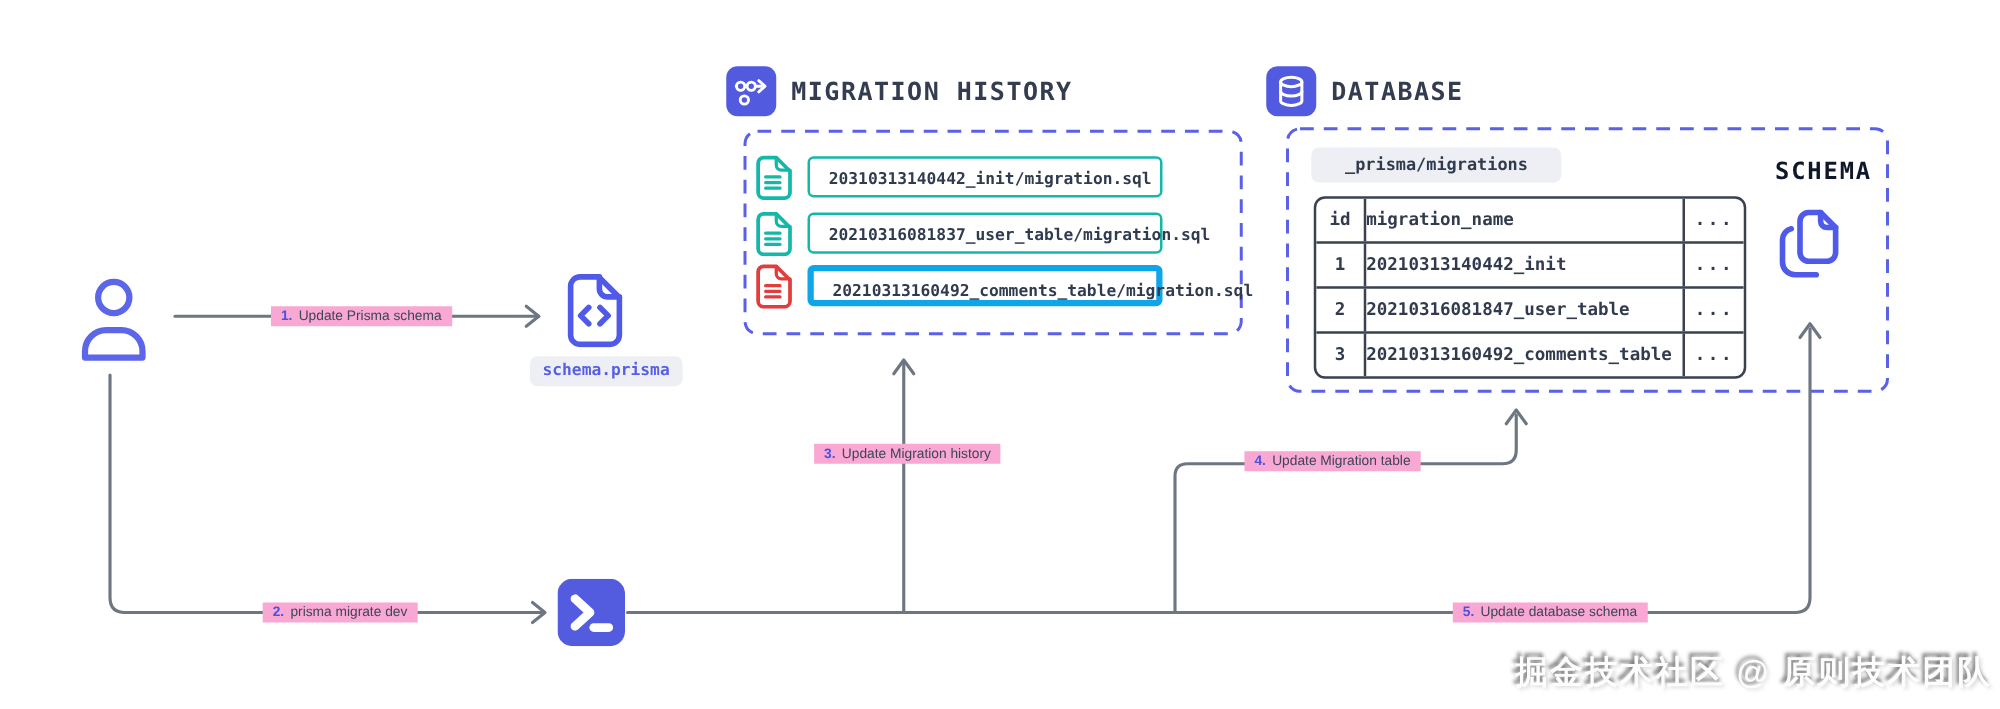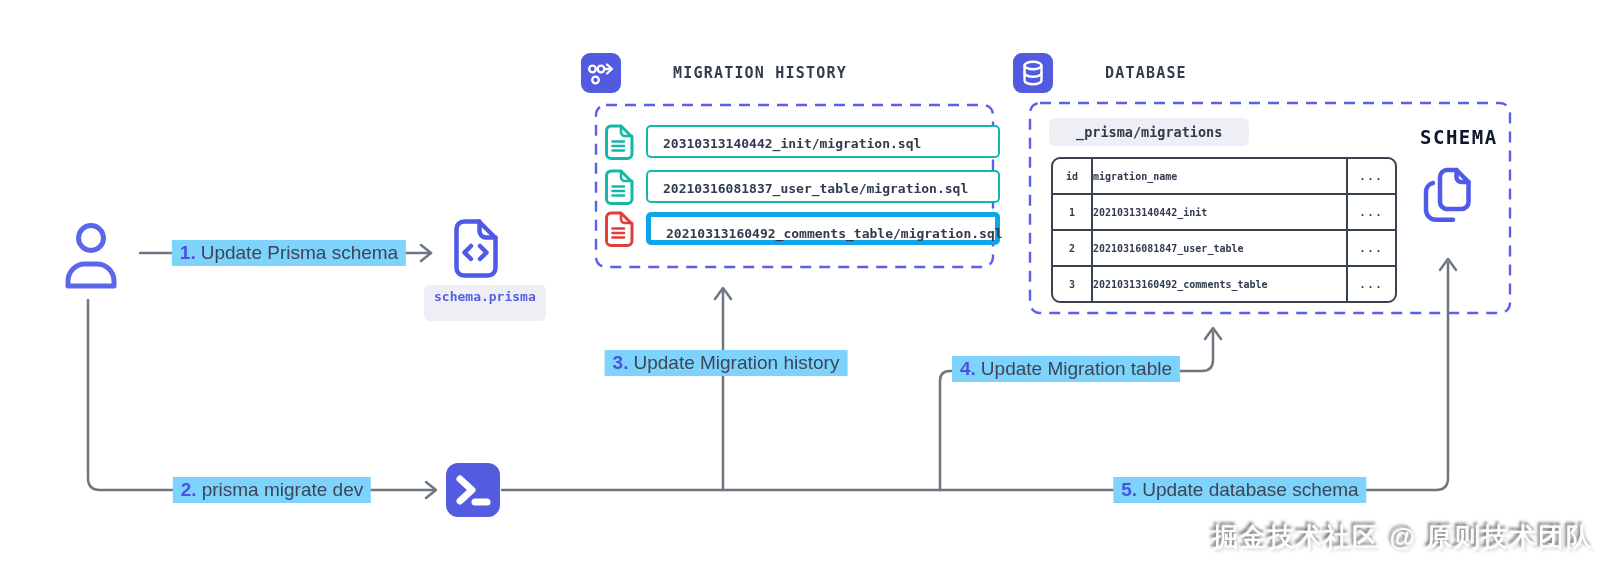--- a/index.html
+++ b/index.html
@@ -2,49 +2,49 @@
 <html><head>
 <meta charset="utf-8">
 <style>
   html,body{margin:0;padding:0;}
   body{font-family:"Liberation Sans",sans-serif;background:#fff;}
   #canvas{position:relative;width:1600px;height:567px;background:#ffffff;overflow:hidden;}
   #wires{position:absolute;left:0;top:0;z-index:1;}
   .abs{position:absolute;z-index:2;}
 
   
-  .step{position:absolute;z-index:3;transform:translate(-50%,-50%);background:#7dd3fc;
-        padding:2px 8px;white-space:nowrap;font-size:19px;color:#3d4556;text-align:center;}
+  .step{position:absolute;z-index:3;transform:translate(-50%,-50%);background:#f9a8d4;
+        padding:2px 8px;white-space:nowrap;font-size:11px;color:#3d4556;text-align:center;}
   .step .num{color:#4b51e0;font-weight:bold;margin-right:5px;}
 
   
   .hdr-icon{width:40px;height:40px;border-radius:9px;background:#525bdf;
             display:flex;align-items:center;justify-content:center;}
-  .hdr-title{font-family:"DejaVu Sans Mono",monospace;font-weight:bold;font-size:15px;
-             letter-spacing:1.2px;color:#333d4f;line-height:16px;margin-left:40px;}
+  .hdr-title{font-family:"DejaVu Sans Mono",monospace;font-weight:bold;font-size:20px;
+             letter-spacing:1.2px;color:#333d4f;line-height:16px;}
   .file-box{position:absolute;height:33px;background:#fff;border-radius:5px;
             line-height:33px;padding-left:15px;font-family:"DejaVu Sans Mono",monospace;
-            font-size:13px;font-weight:600;color:#303b4d;box-sizing:border-box;width:354px;left:646px;}
+            font-size:13px;font-weight:600;color:#303b4d;box-sizing:border-box;width:284px;left:646px;}
   .file-box.ok{border:2px solid #14b8a8;}
   .file-box.bad{border:5px solid #0ea5e9;}
 
   .chip{background:#edeff4;border-radius:6px;font-family:"DejaVu Sans Mono",monospace;}
   .db-chip{height:28px;line-height:28px;padding:0 27px;font-size:13.5px;font-weight:bold;color:#313b4d;}
-  .schema-chip{height:36px;line-height:24px;padding:0 10px;font-size:13px;font-weight:600;color:#565ee8;}
+  .schema-chip{height:24px;line-height:24px;padding:0 10px;font-size:13px;font-weight:600;color:#565ee8;}
 
   .schema-word{font-family:"DejaVu Sans Mono",monospace;font-weight:bold;font-size:19px;
                letter-spacing:1.5px;color:#0f172a;}
 
   
   .db-table{position:absolute;left:1051px;top:157px;width:342px;background:#fff;
             border:2.5px solid #39424f;border-radius:9px;overflow:hidden;z-index:2;}
   .db-table .tr{display:flex;height:34px;border-top:2px solid #39424f;}
   .db-table .tr:first-child{border-top:none;}
   .db-table .td{display:flex;align-items:center;font-family:"DejaVu Sans Mono",monospace;
-                font-size:10px;font-weight:600;color:#313b4d;box-sizing:border-box;}
+                font-size:14px;font-weight:600;color:#313b4d;box-sizing:border-box;}
   .td-id{width:40px;justify-content:center;border-right:2px solid #39424f;}
   .td-name{flex:1;}
   .td-dots{width:49px;justify-content:center;border-left:2px solid #39424f;letter-spacing:2px;}
   .name-ok{color:#18a290;}
   .name-bad{color:#e03c3e;}
 
   .watermark{position:absolute;right:6px;bottom:12px;z-index:4;
              font-size:26px;font-weight:bold;color:#fdfdfd;letter-spacing:2px;
              font-family:"Liberation Sans",sans-serif;
              text-shadow:-2px -3px 3px rgba(105,105,105,0.85), 2px 2px 3px rgba(185,185,185,0.45);}

